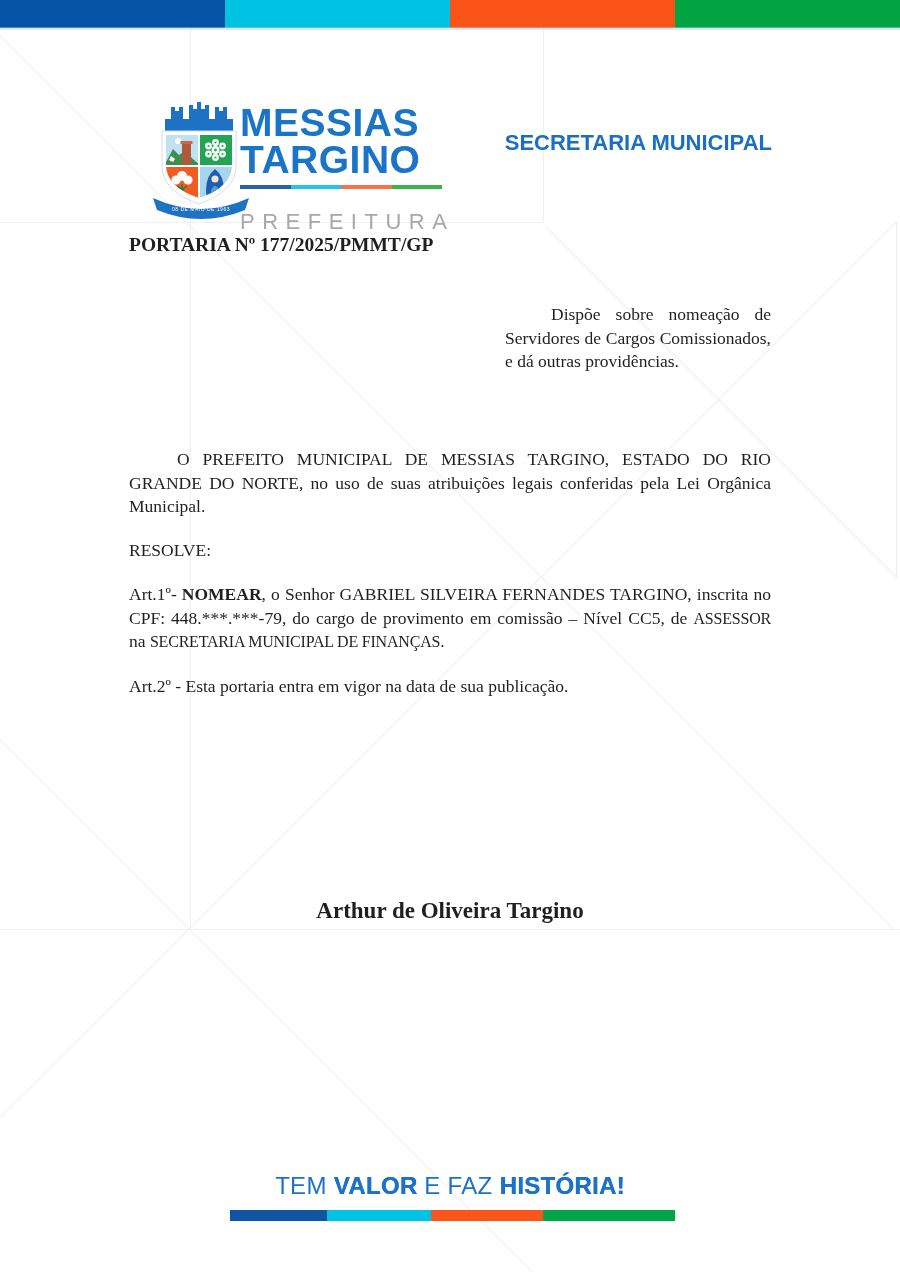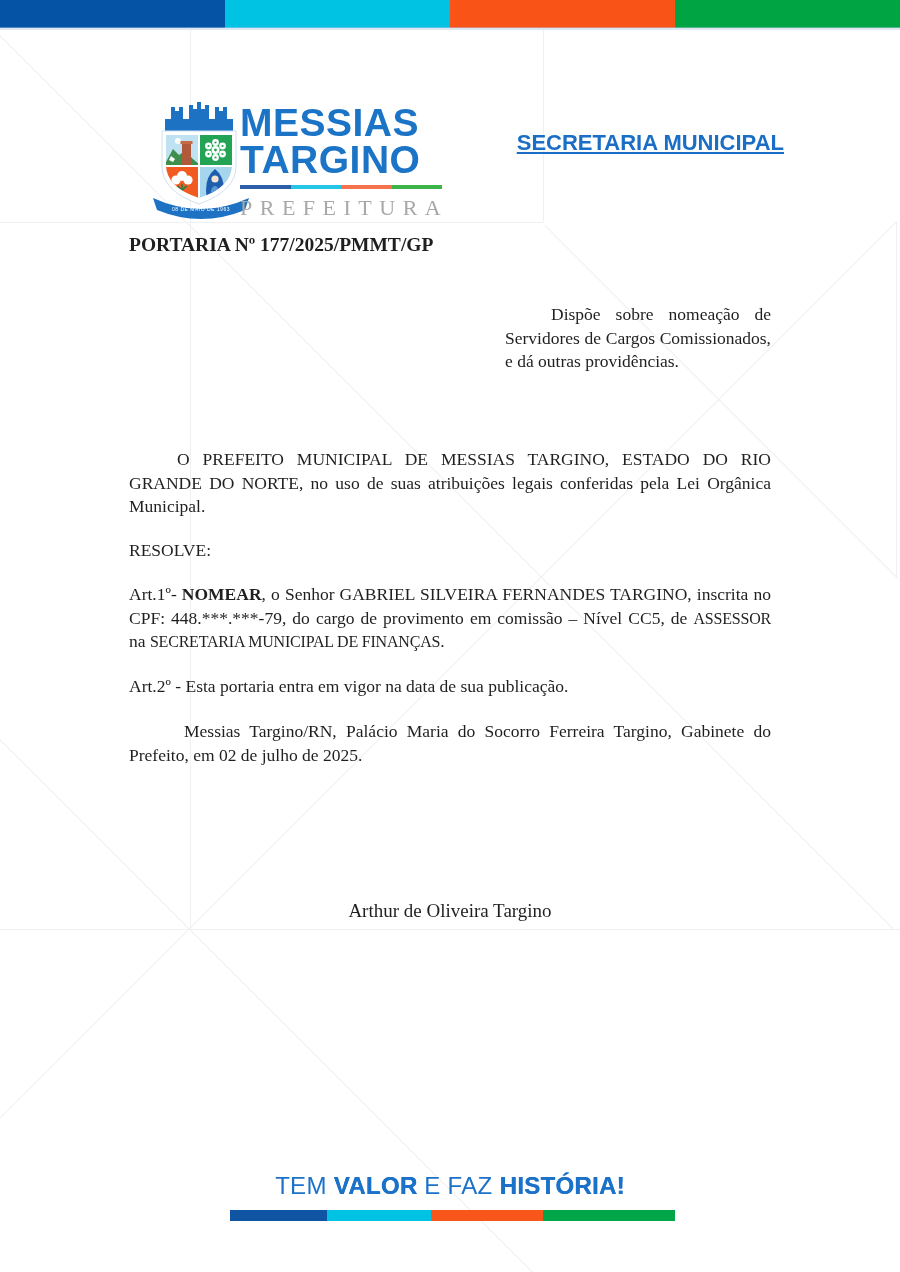--- a/index.html
+++ b/index.html
@@ -13,42 +13,42 @@
   
   .wm{position:absolute;background:#f0f0f0;pointer-events:none;}
   .wm.d{height:1px;transform-origin:0 0;}
   
   .coat{position:absolute;left:148px;top:98px;width:106px;height:122px;}
   .logotype{position:absolute;left:240px;top:104px;width:206px;}
   .logo-name{font-family:"Liberation Sans",sans-serif;font-weight:bold;color:#1b74c6;
              font-size:39px;line-height:37px;letter-spacing:0.5px;}
   .logo-underline{display:flex;height:4px;width:202px;margin-top:7px;}
   .logo-underline span{flex:1;}
-  .logo-sub{font-family:Liberation Serif, serif;font-size:22px;color:#a8a8a8;
-            letter-spacing:7.5px;margin-top:6px;white-space:nowrap;}
-  .secretariat{position:absolute;right:116px;top:130px;text-align:right;
+  .logo-sub{font-family:Liberation Sans, sans-serif;font-size:22px;color:#a8a8a8;
+            letter-spacing:7.5px;margin-top:20px;white-space:nowrap;}
+  .secretariat{position:absolute;right:128px;top:130px;text-align:right;
                font-family:"Liberation Sans",sans-serif;color:#1a6ec5;
-               font-size:22px;line-height:26px;font-weight:bold;text-decoration:underline;}
+               font-size:22px;line-height:26px;font-weight:bold;}
   .secretariat .reg{font-weight:bold;}
   .secretariat .heavy{font-weight:bold;text-shadow:0.4px 0 0 currentColor,-0.4px 0 0 currentColor;}
   
   .doc-title{position:absolute;left:129px;top:234px;font-size:19.5px;font-weight:bold;text-align:center;}
   .summary{position:absolute;left:505px;top:303px;width:266px;text-align:justify;
            text-indent:46px;font-size:17.5px;line-height:23.5px;}
   .preamble{position:absolute;left:129px;top:448px;width:642px;text-align:justify;
             text-indent:48px;font-size:17.5px;line-height:23.5px;}
   .resolve{position:absolute;left:129px;top:540px;font-size:17.5px;}
   .art1{position:absolute;left:129px;top:583px;width:642px;text-align:justify;
         font-size:17.5px;line-height:23.5px;}
   .art1 .cond{font-size:16px;letter-spacing:-0.2px;}
   .art2{position:absolute;left:129px;top:676px;width:642px;font-size:17.5px;}
   .closing{position:absolute;left:129px;top:720px;width:642px;text-align:justify;
            text-indent:55px;font-size:17.5px;line-height:23.5px;}
   .signature{position:absolute;left:129px;top:898px;width:642px;text-align:center;}
-  .sig-name{font-size:19px;font-weight:normal;line-height:25px;}
+  .sig-name{font-size:23px;font-weight:bold;line-height:25px;}
   .sig-title{font-size:18.5px;line-height:25px;}
   
   .slogan{position:absolute;left:0;top:1172px;width:900px;text-align:center;
           font-family:"Liberation Sans",sans-serif;font-size:24px;color:#1b72c8;
           letter-spacing:0.3px;font-weight:500;}
   .slogan .b{font-weight:bold;text-shadow:0.4px 0 0 currentColor;}
   .footbar{position:absolute;left:230px;top:1210px;width:445px;height:11px;display:flex;}
   .footbar .seg{height:11px;}
   .footbar .s0{width:97px;} .footbar .s1{width:104px;}
   .footbar .s2{width:112px;} .footbar .s3{width:132px;}
@@ -153,21 +153,20 @@
   <div class="summary">Dispõe sobre nomeação de Servidores de Cargos Comissionados, e dá outras providências.</div>
 
   <div class="preamble">O PREFEITO MUNICIPAL DE MESSIAS TARGINO, ESTADO DO RIO GRANDE DO NORTE, no uso de suas atribuições legais conferidas pela Lei Orgânica Municipal.</div>
 
   <div class="resolve">RESOLVE:</div>
 
   <div class="art1"><span>Art.1º- </span><b>NOMEAR</b><span>, o Senhor GABRIEL SILVEIRA FERNANDES TARGINO, inscrita no CPF: 448.***.***-79, do cargo de provimento em comissão – Nível CC5, de </span><span class="cond">ASSESSOR</span><span> na </span><span class="cond">SECRETARIA MUNICIPAL DE FINANÇAS</span><span>.</span></div>
 
   <div class="art2">Art.2º - Esta portaria entra em vigor na data de sua publicação.</div>
 
-  <div class="closing">Messias Targino/RN, Palácio Maria do Socorro Ferreira Targino, Gabinete do Prefeito, em 02 de julho de 2025.</div>
 
   <div class="signature">
     <div class="sig-name">Arthur de Oliveira Targino</div>
   </div>
 
   <div class="slogan"><span>TEM </span><span class="b">VALOR</span><span> E FAZ </span><span class="b">HISTÓRIA!</span></div>
 
   <div class="footbar">
     <span class="seg s0" style="background-color: rgb(15, 85, 164);"></span>
     <span class="seg s1" style="background-color: rgb(0, 195, 228);"></span>

